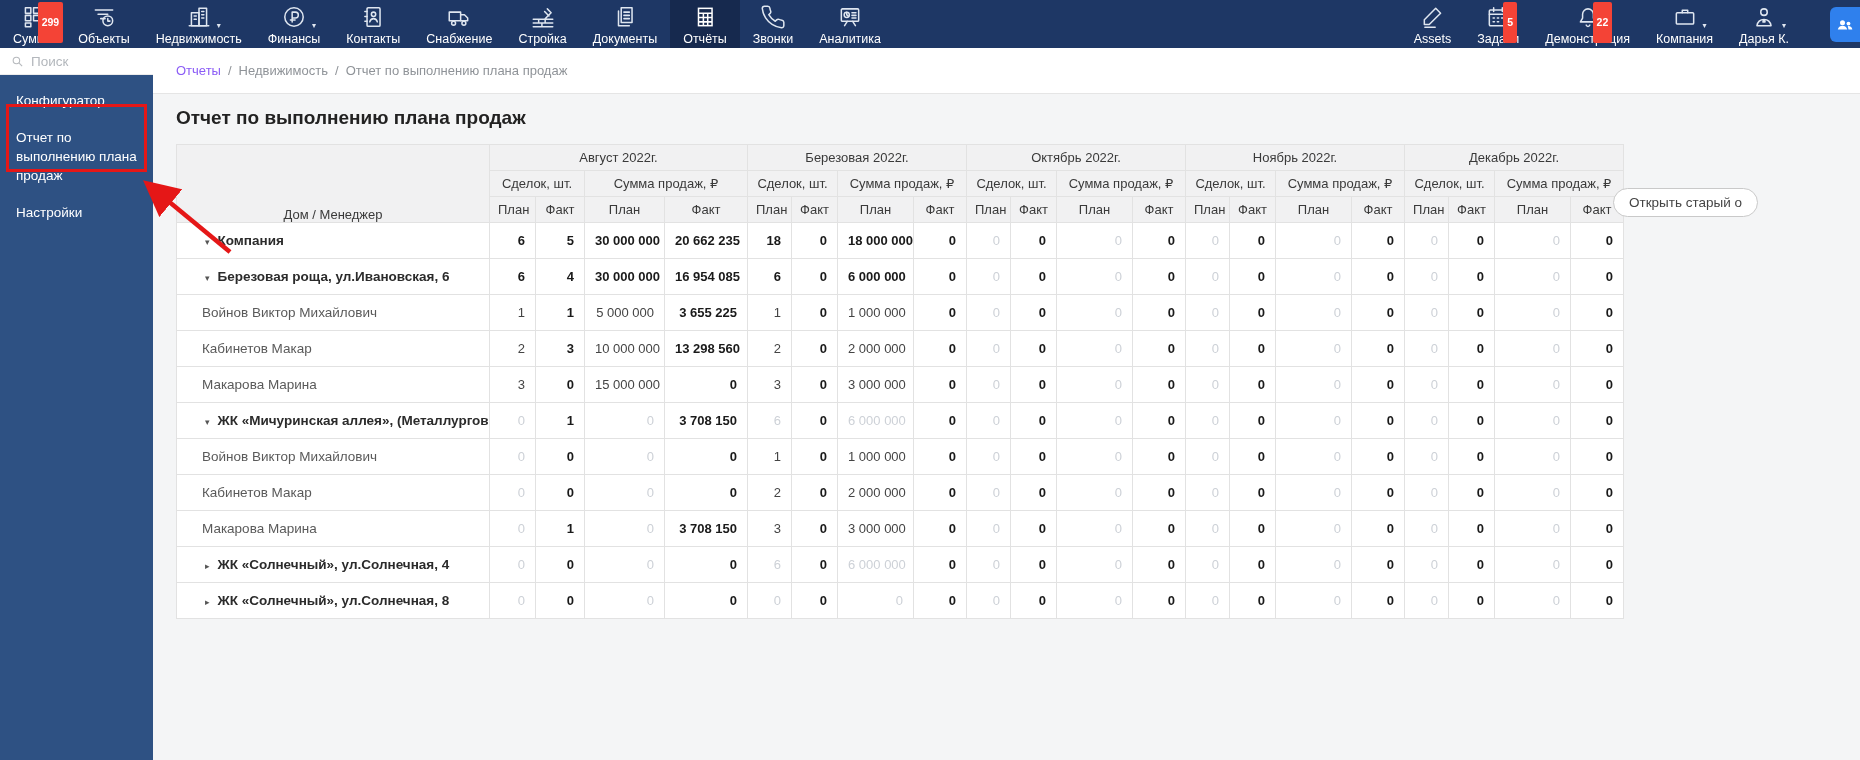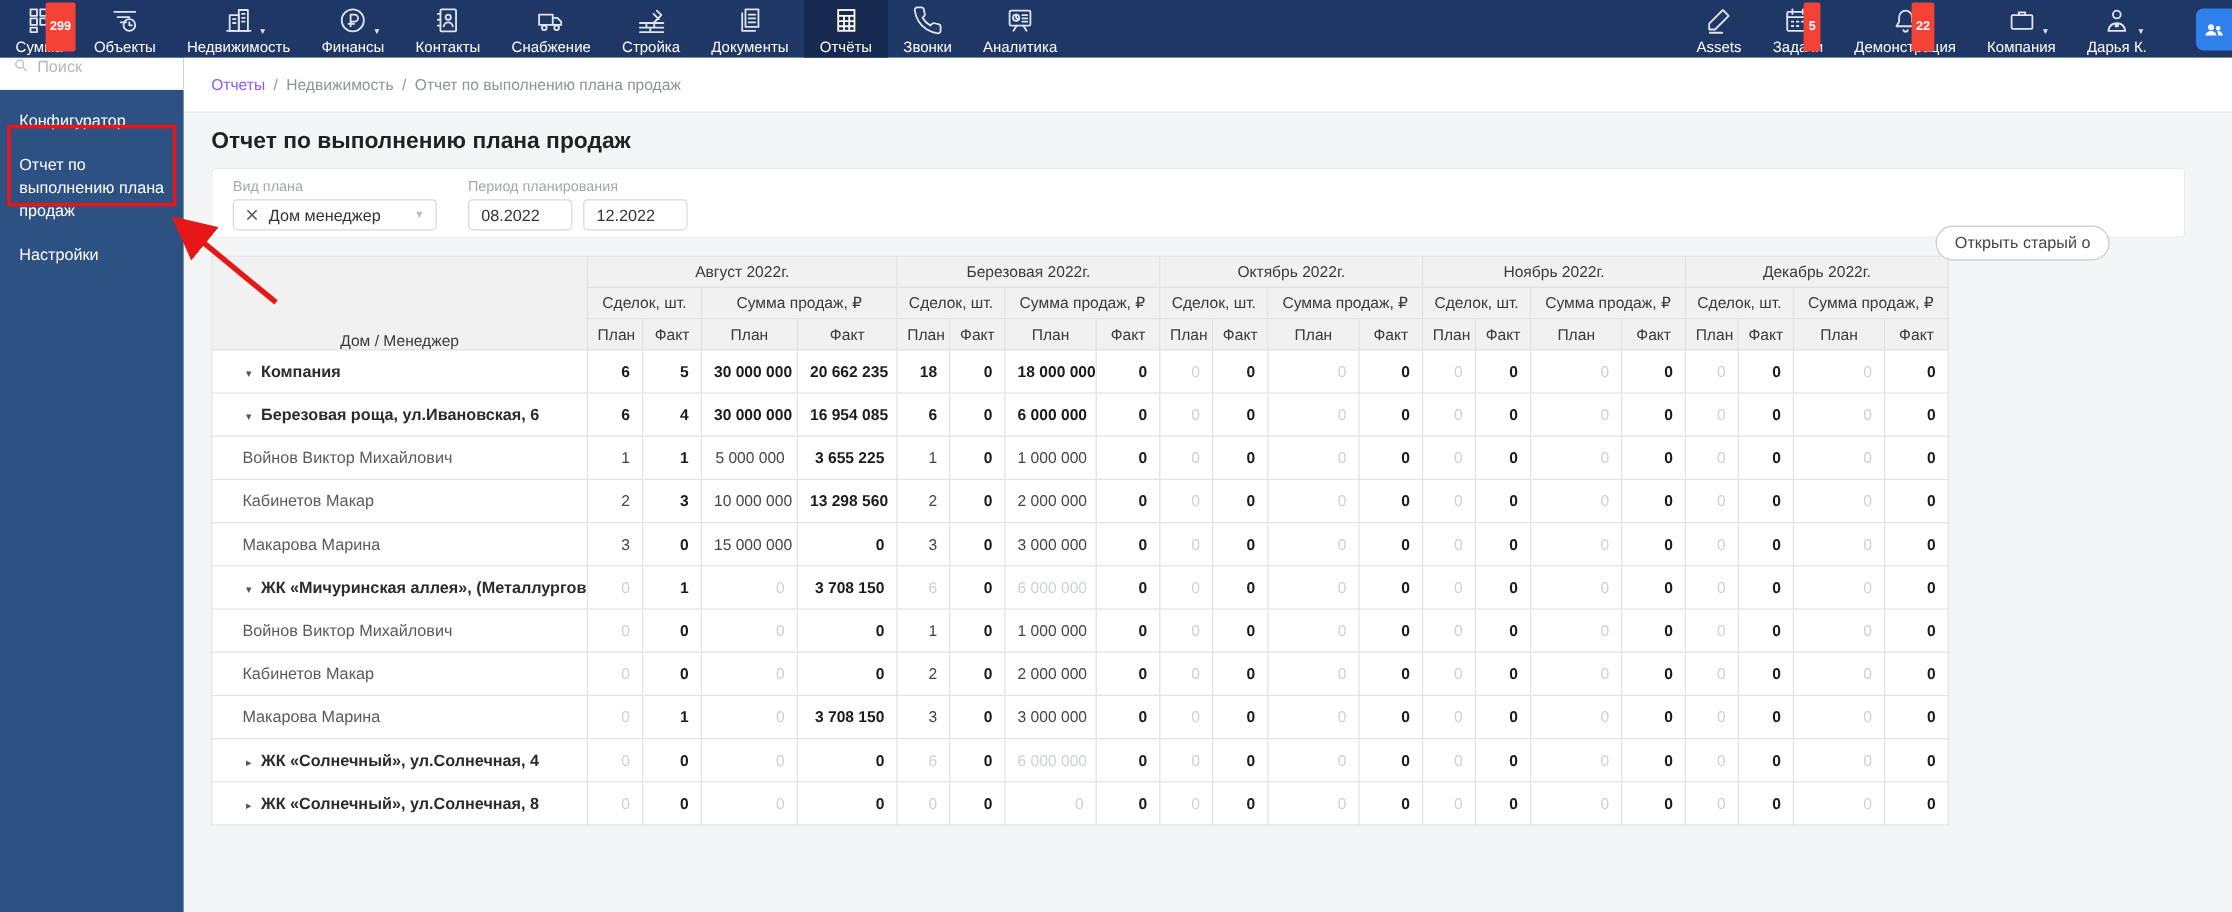--- a/index.html
+++ b/index.html
@@ -18,21 +18,21 @@
   .nav-item.active { background:#16294e; }
   .icon-wrap { position:relative; width:26px; height:26px; display:block; }
   .icon-wrap svg { width:26px; height:26px; display:block; }
   .nav-caret { position:absolute; right:-9px; bottom:0; font-size:8px; color:#dfe6f0; }
   .badge { position:absolute; top:2px; left:calc(50% + 5px); background:#f44336; color:#fff; font-size:10.5px; font-weight:bold; padding:14px 4px; border-radius:2px; line-height:1.25; }
   .topbar-right { margin-left:auto; display:flex; padding-right:58px; }
   .chat-btn { position:absolute; right:0; top:7px; width:30px; height:35px; background:#2f80ed; border-radius:6px 0 0 6px; display:flex; align-items:center; justify-content:center; cursor:pointer; z-index:31; }
   .chat-btn svg { width:20px; height:20px; }
   
   .sidebar { position:absolute; top:48px; left:0; width:153px; height:712px; background:#2e5183; z-index:10; }
-  .sidebar-search { height:27px; background:#fff; border-bottom:1px solid #ececec; display:flex; align-items:flex-start; gap:7px; padding:0 11px; }
+  .sidebar-search { height:27px; background:#fff; border-bottom:1px solid #ececec; display:flex; align-items:center; gap:7px; padding:0 11px; }
   .sidebar-search svg { width:13px; height:13px; flex:none; }
   .sidebar-search input { border:none; outline:none; width:100%; font-size:13.5px; color:#555; font-family:inherit; background:transparent; }
   .sidebar-search input::placeholder { color:#b3b7bc; }
   .sidebar-items { padding-top:8px; }
   .sidebar-item { color:#fff; font-size:13.5px; font-weight:500; line-height:1.4; padding:9px 16px; cursor:pointer; }
   
   .annot-box { position:absolute; left:6px; top:104px; width:141px; height:68px; border:3px solid #e51717; z-index:40; pointer-events:none; }
   .annot-arrow { position:absolute; left:130px; top:170px; width:125px; height:100px; z-index:40; pointer-events:none; }
   
   .main { position:absolute; left:153px; top:48px; width:1707px; height:712px; }
@@ -273,39 +273,20 @@
     <span class="crumb-link">Отчеты</span>
     <span class="crumb-sep">/</span>
     <span class="crumb">Недвижимость</span>
     <span class="crumb-sep">/</span>
     <span class="crumb">Отчет по выполнению плана продаж</span>
   </div>
 
   <div class="content">
     <div class="page-title">Отчет по выполнению плана продаж</div>
 
-    <div class="filter-card">
-      <div>
-        <span class="field-label">Вид плана</span>
-        <div class="select-box">
-          <svg viewBox="0 0 14 14" stroke="#555" stroke-width="1.5">
-              <path d="M2.5 2.5l9 9M11.5 2.5l-9 9"></path>
-            </svg>
-          <span>Дом менеджер</span>
-          <span class="select-caret">▼</span>
-        </div>
-      </div>
-      <div>
-        <span class="field-label">Период планирования</span>
-        <div class="period-row">
-          <input class="date-input" value="08.2022" style="">
-          <input class="date-input" value="12.2022" style="">
-        </div>
-      </div>
-    </div>
 
 
     <table class="report-table">
       <colgroup>
           <col style="width: 313px;">
           <col style="width: 46px;">
           <col style="width: 49px;">
           <col style="width: 80px;">
           <col style="width: 83px;">
           <col style="width: 44px;">

